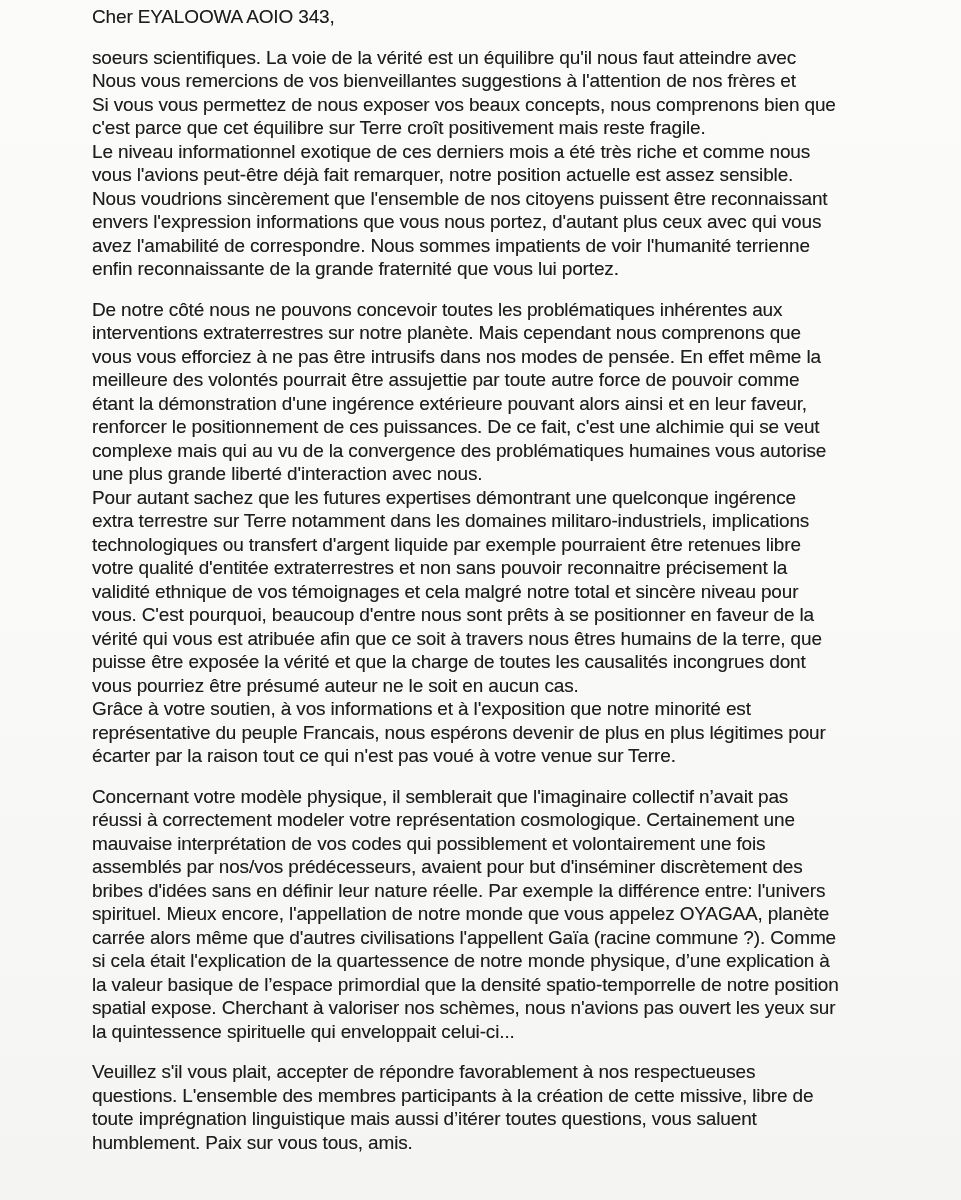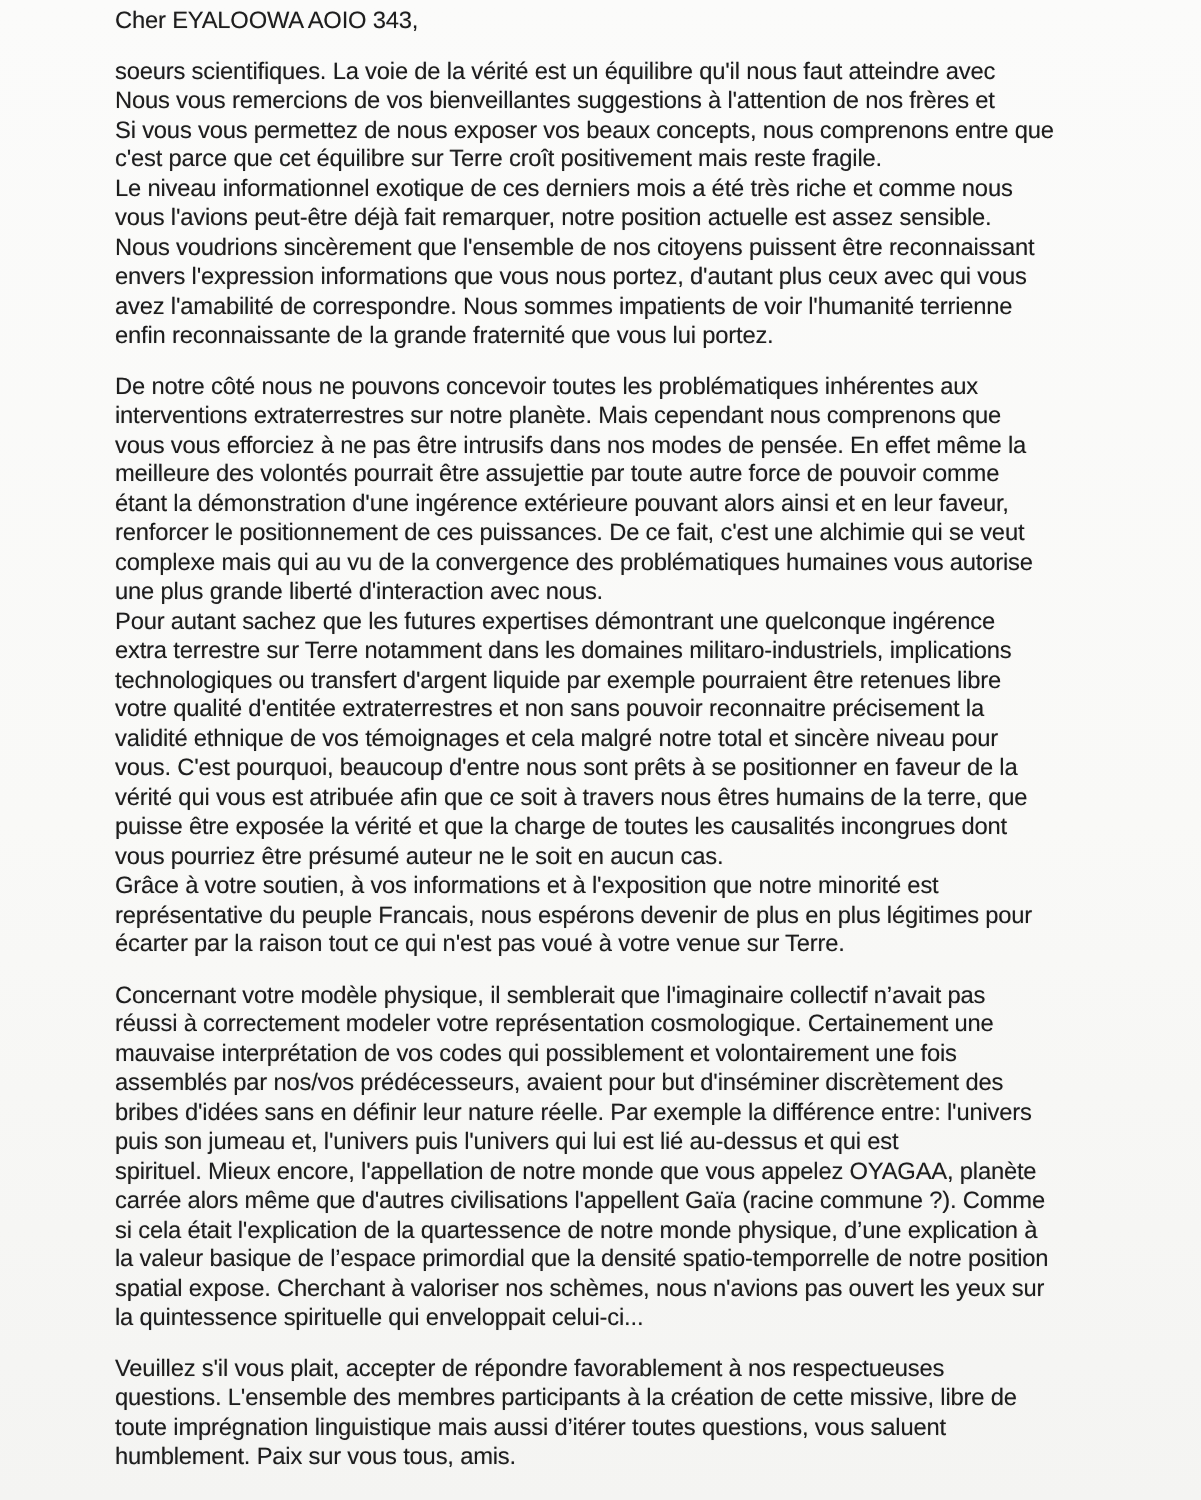--- a/index.html
+++ b/index.html
@@ -39,21 +39,21 @@
 <body>
 
 <div class="letter">
   <div>
       <div class="paragraph">
         <div class="line">Cher EYALOOWA AOIO 343,</div>
       </div>
       <div class="paragraph">
         <div class="line">soeurs scientifiques. La voie de la vérité est un équilibre qu'il nous faut atteindre avec</div>
         <div class="line">Nous vous remercions de vos bienveillantes suggestions à l'attention de nos frères et</div>
-        <div class="line">Si vous vous permettez de nous exposer vos beaux concepts, nous comprenons entre que</div>
+        <div class="line">Si vous vous permettez de nous exposer vos beaux concepts, nous comprenons bien que</div>
         <div class="line">c'est parce que cet équilibre sur Terre croît positivement mais reste fragile.</div>
         <div class="line">Le niveau informationnel exotique de ces derniers mois a été très riche et comme nous</div>
         <div class="line">vous l'avions peut-être déjà fait remarquer, notre position actuelle est assez sensible.</div>
         <div class="line">Nous voudrions sincèrement que l'ensemble de nos citoyens puissent être reconnaissant</div>
         <div class="line">envers l'expression informations que vous nous portez, d'autant plus ceux avec qui vous</div>
         <div class="line">avez l'amabilité de correspondre. Nous sommes impatients de voir l'humanité terrienne</div>
         <div class="line">enfin reconnaissante de la grande fraternité que vous lui portez.</div>
       </div>
       <div class="paragraph">
         <div class="line">De notre côté nous ne pouvons concevoir toutes les problématiques inhérentes aux</div>
@@ -76,21 +76,20 @@
         <div class="line">Grâce à votre soutien, à vos informations et à l'exposition que notre minorité est</div>
         <div class="line">représentative du peuple Francais, nous espérons devenir de plus en plus légitimes pour</div>
         <div class="line">écarter par la raison tout ce qui n'est pas voué à votre venue sur Terre.</div>
       </div>
       <div class="paragraph">
         <div class="line">Concernant votre modèle physique, il semblerait que l'imaginaire collectif n’avait pas</div>
         <div class="line">réussi à correctement modeler votre représentation cosmologique. Certainement une</div>
         <div class="line">mauvaise interprétation de vos codes qui possiblement et volontairement une fois</div>
         <div class="line">assemblés par nos/vos prédécesseurs, avaient pour but d'inséminer discrètement des</div>
         <div class="line">bribes d'idées sans en définir leur nature réelle. Par exemple la différence entre: l'univers</div>
-        <div class="line">puis son jumeau et, l'univers puis l'univers qui lui est lié au-dessus et qui est</div>
         <div class="line">spirituel. Mieux encore, l'appellation de notre monde que vous appelez OYAGAA, planète</div>
         <div class="line">carrée alors même que d'autres civilisations l'appellent Gaïa (racine commune ?). Comme</div>
         <div class="line">si cela était l'explication de la quartessence de notre monde physique, d’une explication à</div>
         <div class="line">la valeur basique de l’espace primordial que la densité spatio-temporrelle de notre position</div>
         <div class="line">spatial expose. Cherchant à valoriser nos schèmes, nous n'avions pas ouvert les yeux sur</div>
         <div class="line">la quintessence spirituelle qui enveloppait celui-ci...</div>
       </div>
       <div class="paragraph">
         <div class="line">Veuillez s'il vous plait, accepter de répondre favorablement à nos respectueuses</div>
         <div class="line">questions. L'ensemble des membres participants à la création de cette missive, libre de</div>

